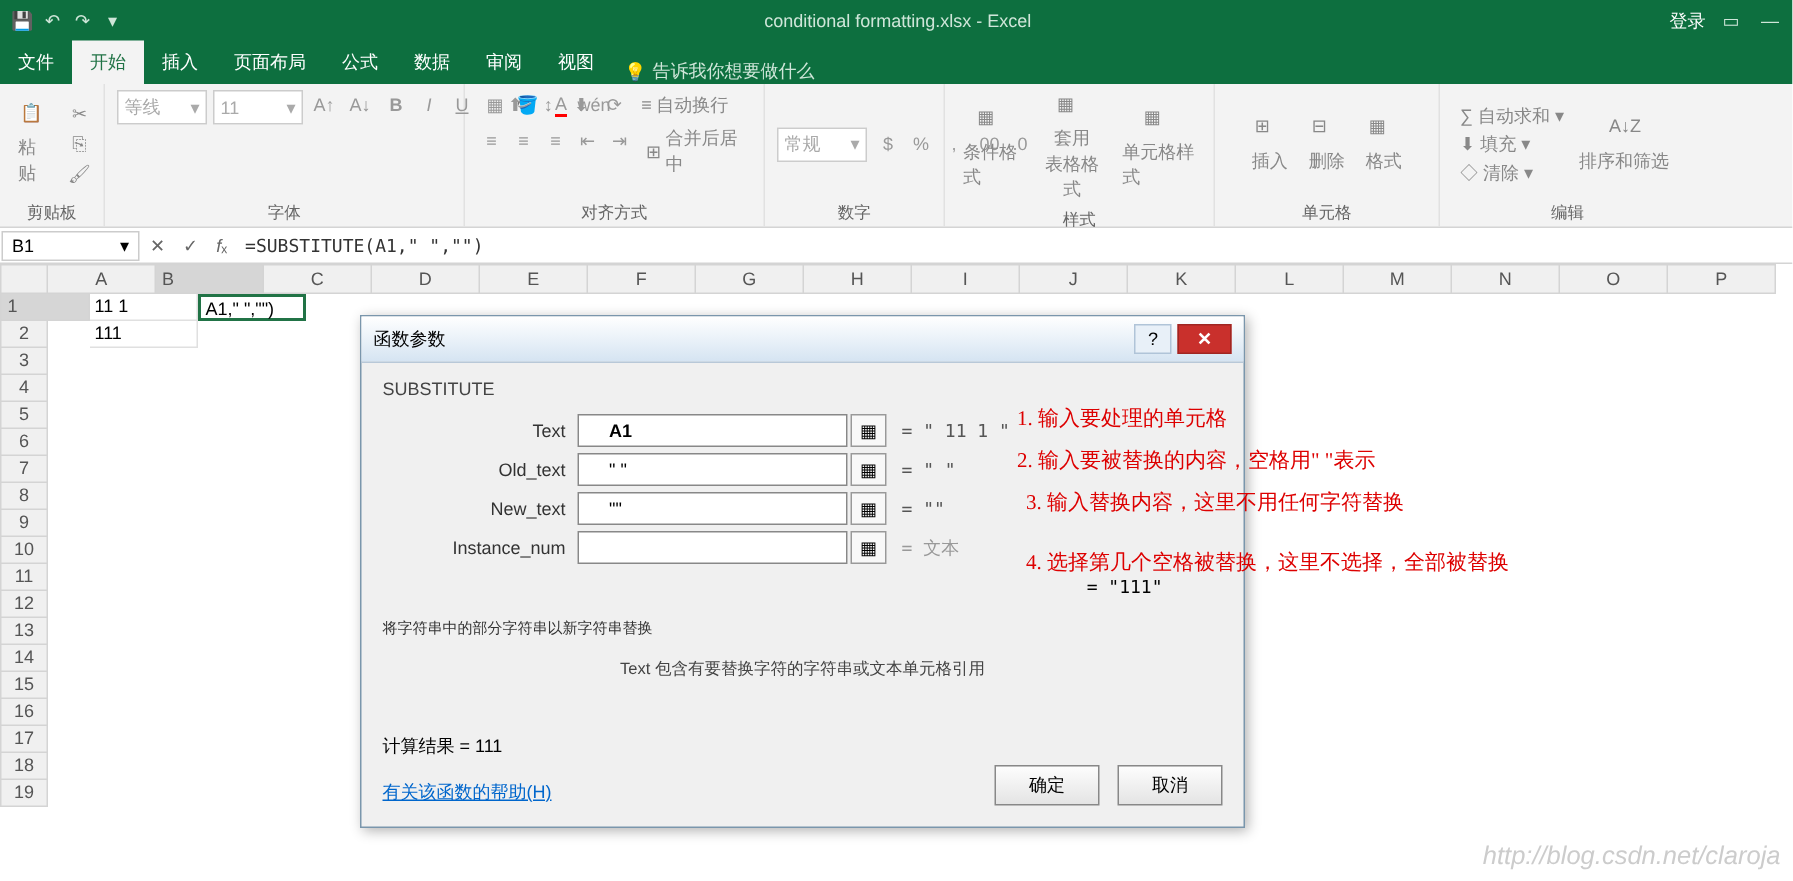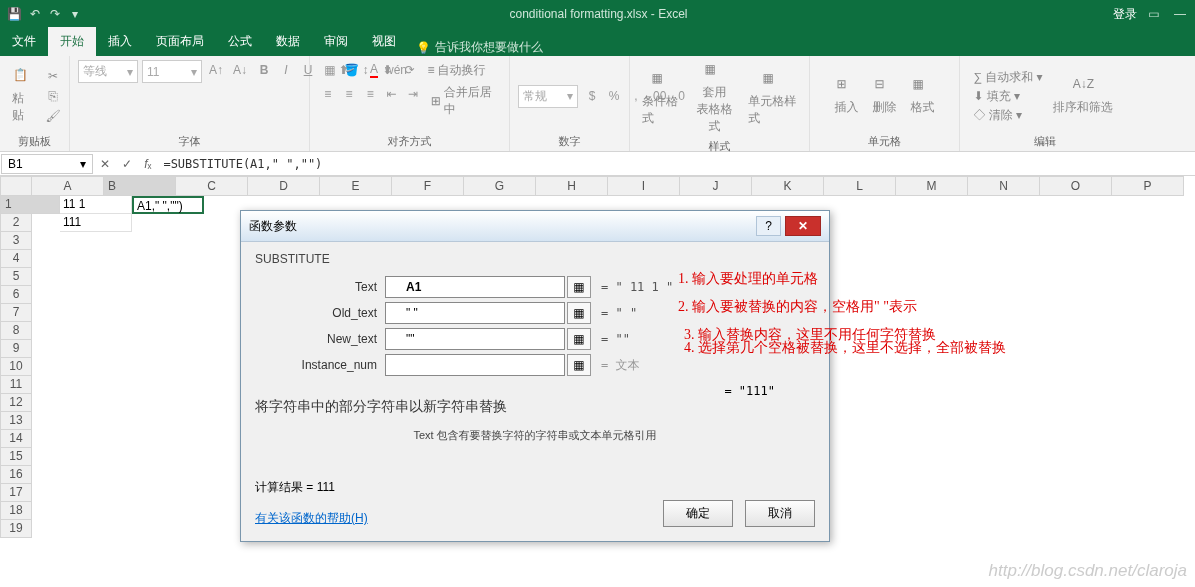--- a/index.html
+++ b/index.html
@@ -42,21 +42,21 @@
 .dlg-x{background:#c9302c;color:#fff;padding:2px 12px;border:1px solid #a02622;font-weight:bold}
 .dlg-q{background:#e8f0f8;padding:2px 8px;border:1px solid #b0c4d8}
 .dlg-body{padding:10px 14px}
 .dlg-func{color:#444;margin-bottom:10px}
 .dlg-row{display:flex;align-items:center;margin-bottom:4px}
 .dlg-lbl{width:130px;text-align:right;padding-right:8px;color:#333}
 .dlg-inp{width:180px;border:1px solid #888;padding:3px 20px;background:#fff}
 .dlg-valtxt{margin-left:10px;color:#555;font-family:Consolas,monospace}
 .dlg-pick{width:24px;height:22px;border:1px solid #999;margin-left:2px;display:inline-flex;align-items:center;justify-content:center;background:#f8f8f8}
 .dlg-result-eq{text-align:right;margin-right:40px;margin-top:8px;font-family:Consolas,monospace}
-.dlg-desc{color:#333;font-size:14px}
+.dlg-desc{margin-top:14px;color:#333;font-size:10px}
 .dlg-desc2{text-align:center;margin-top:12px;font-size:11px;color:#444}
 .dlg-bottom{display:flex;justify-content:space-between;align-items:flex-end;margin-top:36px;padding-bottom:4px}
 .dlg-link{color:#0066cc;text-decoration:underline;cursor:pointer}
 .dlg-btns{display:flex;gap:12px}
 .dlg-btn{padding:4px 22px;border:1px solid #888;background:linear-gradient(#fdfdfd,#e4e4e4);cursor:pointer}
 .anno{position:absolute;color:#d00;font-size:14px;font-family:"SimSun","NSimSun",serif}
 .watermark{position:absolute;right:8px;bottom:6px;color:#ccc;font-size:17px;font-style:italic}
 </style>
 </head>
 <body>
@@ -342,15 +342,15 @@
         <button class="dlg-btn">确定</button>
         <button class="dlg-btn">取消</button>
       </div>
     </div>
   </div>
 </div>
 
 <div class="anno" style="left:678px;top:270px">1. 输入要处理的单元格</div>
 <div class="anno" style="left:678px;top:298px">2. 输入要被替换的内容，空格用" "表示</div>
 <div class="anno" style="left:684px;top:326px">3. 输入替换内容，这里不用任何字符替换</div>
-<div class="anno" style="left:684px;top:339px">4. 选择第几个空格被替换，这里不选择，全部被替换</div>
+<div class="anno" style="left:684px;top:366px">4. 选择第几个空格被替换，这里不选择，全部被替换</div>
 
 <div class="watermark">http://blog.csdn.net/claroja</div>
 
 </body></html>

